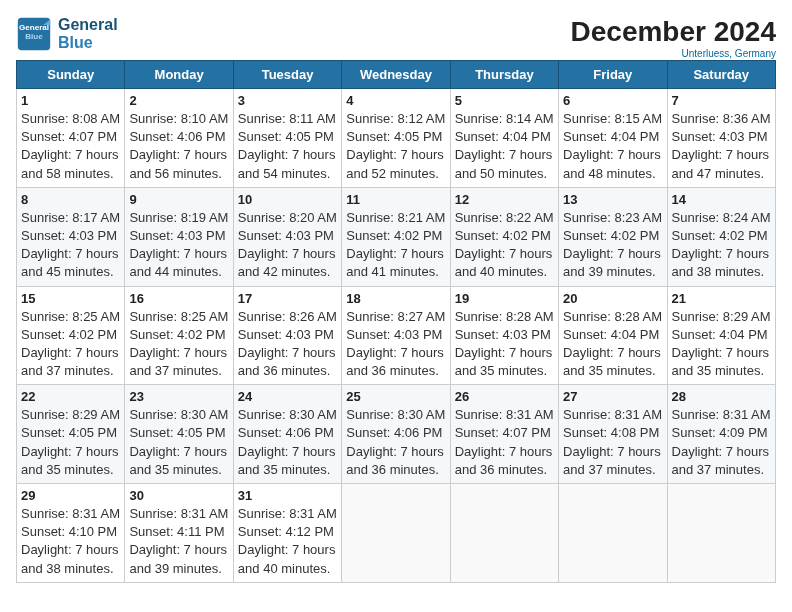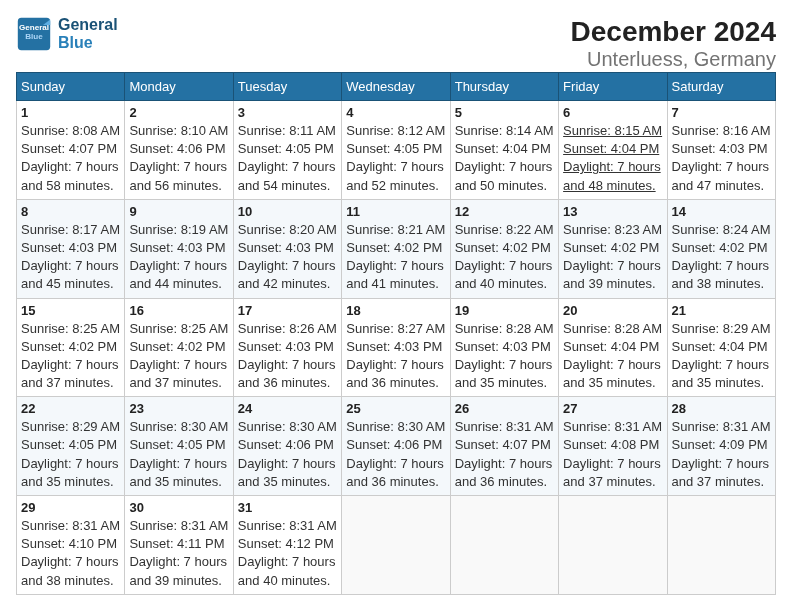--- a/index.html
+++ b/index.html
@@ -27,35 +27,35 @@
     }
     .title-block {
       text-align: right;
     }
     .month-title {
       font-size: 28px;
       font-weight: bold;
       color: #222;
     }
     .subtitle {
-      font-size: 20px;
-      color: #737373;
+      font-size: 10px;
+      color: #0369a1;
     }
     table {
       width: 100%;
       border-collapse: collapse;
       font-size: 11px;
     }
     thead th {
       background: #2471a3;
       color: #fff;
-      padding: 6px 4px;
-      text-align: left;
+      padding: 6px 12px;
+      text-align: center;
       font-size: 13px;
-      font-weight: normal;
+      font-weight: bold;
       border: 1px solid #1a5276;
     }
     tbody td {
       border: 1px solid #ccc;
       vertical-align: top;
       padding: 4px;
       width: calc(100% / 7);
       min-height: 80px;
       background: #fff;
     }
@@ -143,28 +143,28 @@
         </td>
         <td>
           <div class="day-num">5</div>
           <div class="day-info" style="white-space: pre-line;">Sunrise: 8:14 AM
 Sunset: 4:04 PM
 Daylight: 7 hours
 and 50 minutes.</div>
         </td>
         <td>
           <div class="day-num">6</div>
-          <div class="day-info" style="white-space: pre-line; text-decoration: underline;">Sunrise: 8:15 AM
+          <div class="day-info" style="white-space: pre-line;">Sunrise: 8:15 AM
 Sunset: 4:04 PM
 Daylight: 7 hours
 and 48 minutes.</div>
         </td>
         <td>
           <div class="day-num">7</div>
-          <div class="day-info" style="white-space: pre-line;">Sunrise: 8:16 AM
+          <div class="day-info" style="white-space: pre-line;">Sunrise: 8:36 AM
 Sunset: 4:03 PM
 Daylight: 7 hours
 and 47 minutes.</div>
         </td>
       </tr>
       <tr>
         <td>
           <div class="day-num">8</div>
           <div class="day-info" style="white-space: pre-line;">Sunrise: 8:17 AM
 Sunset: 4:03 PM

